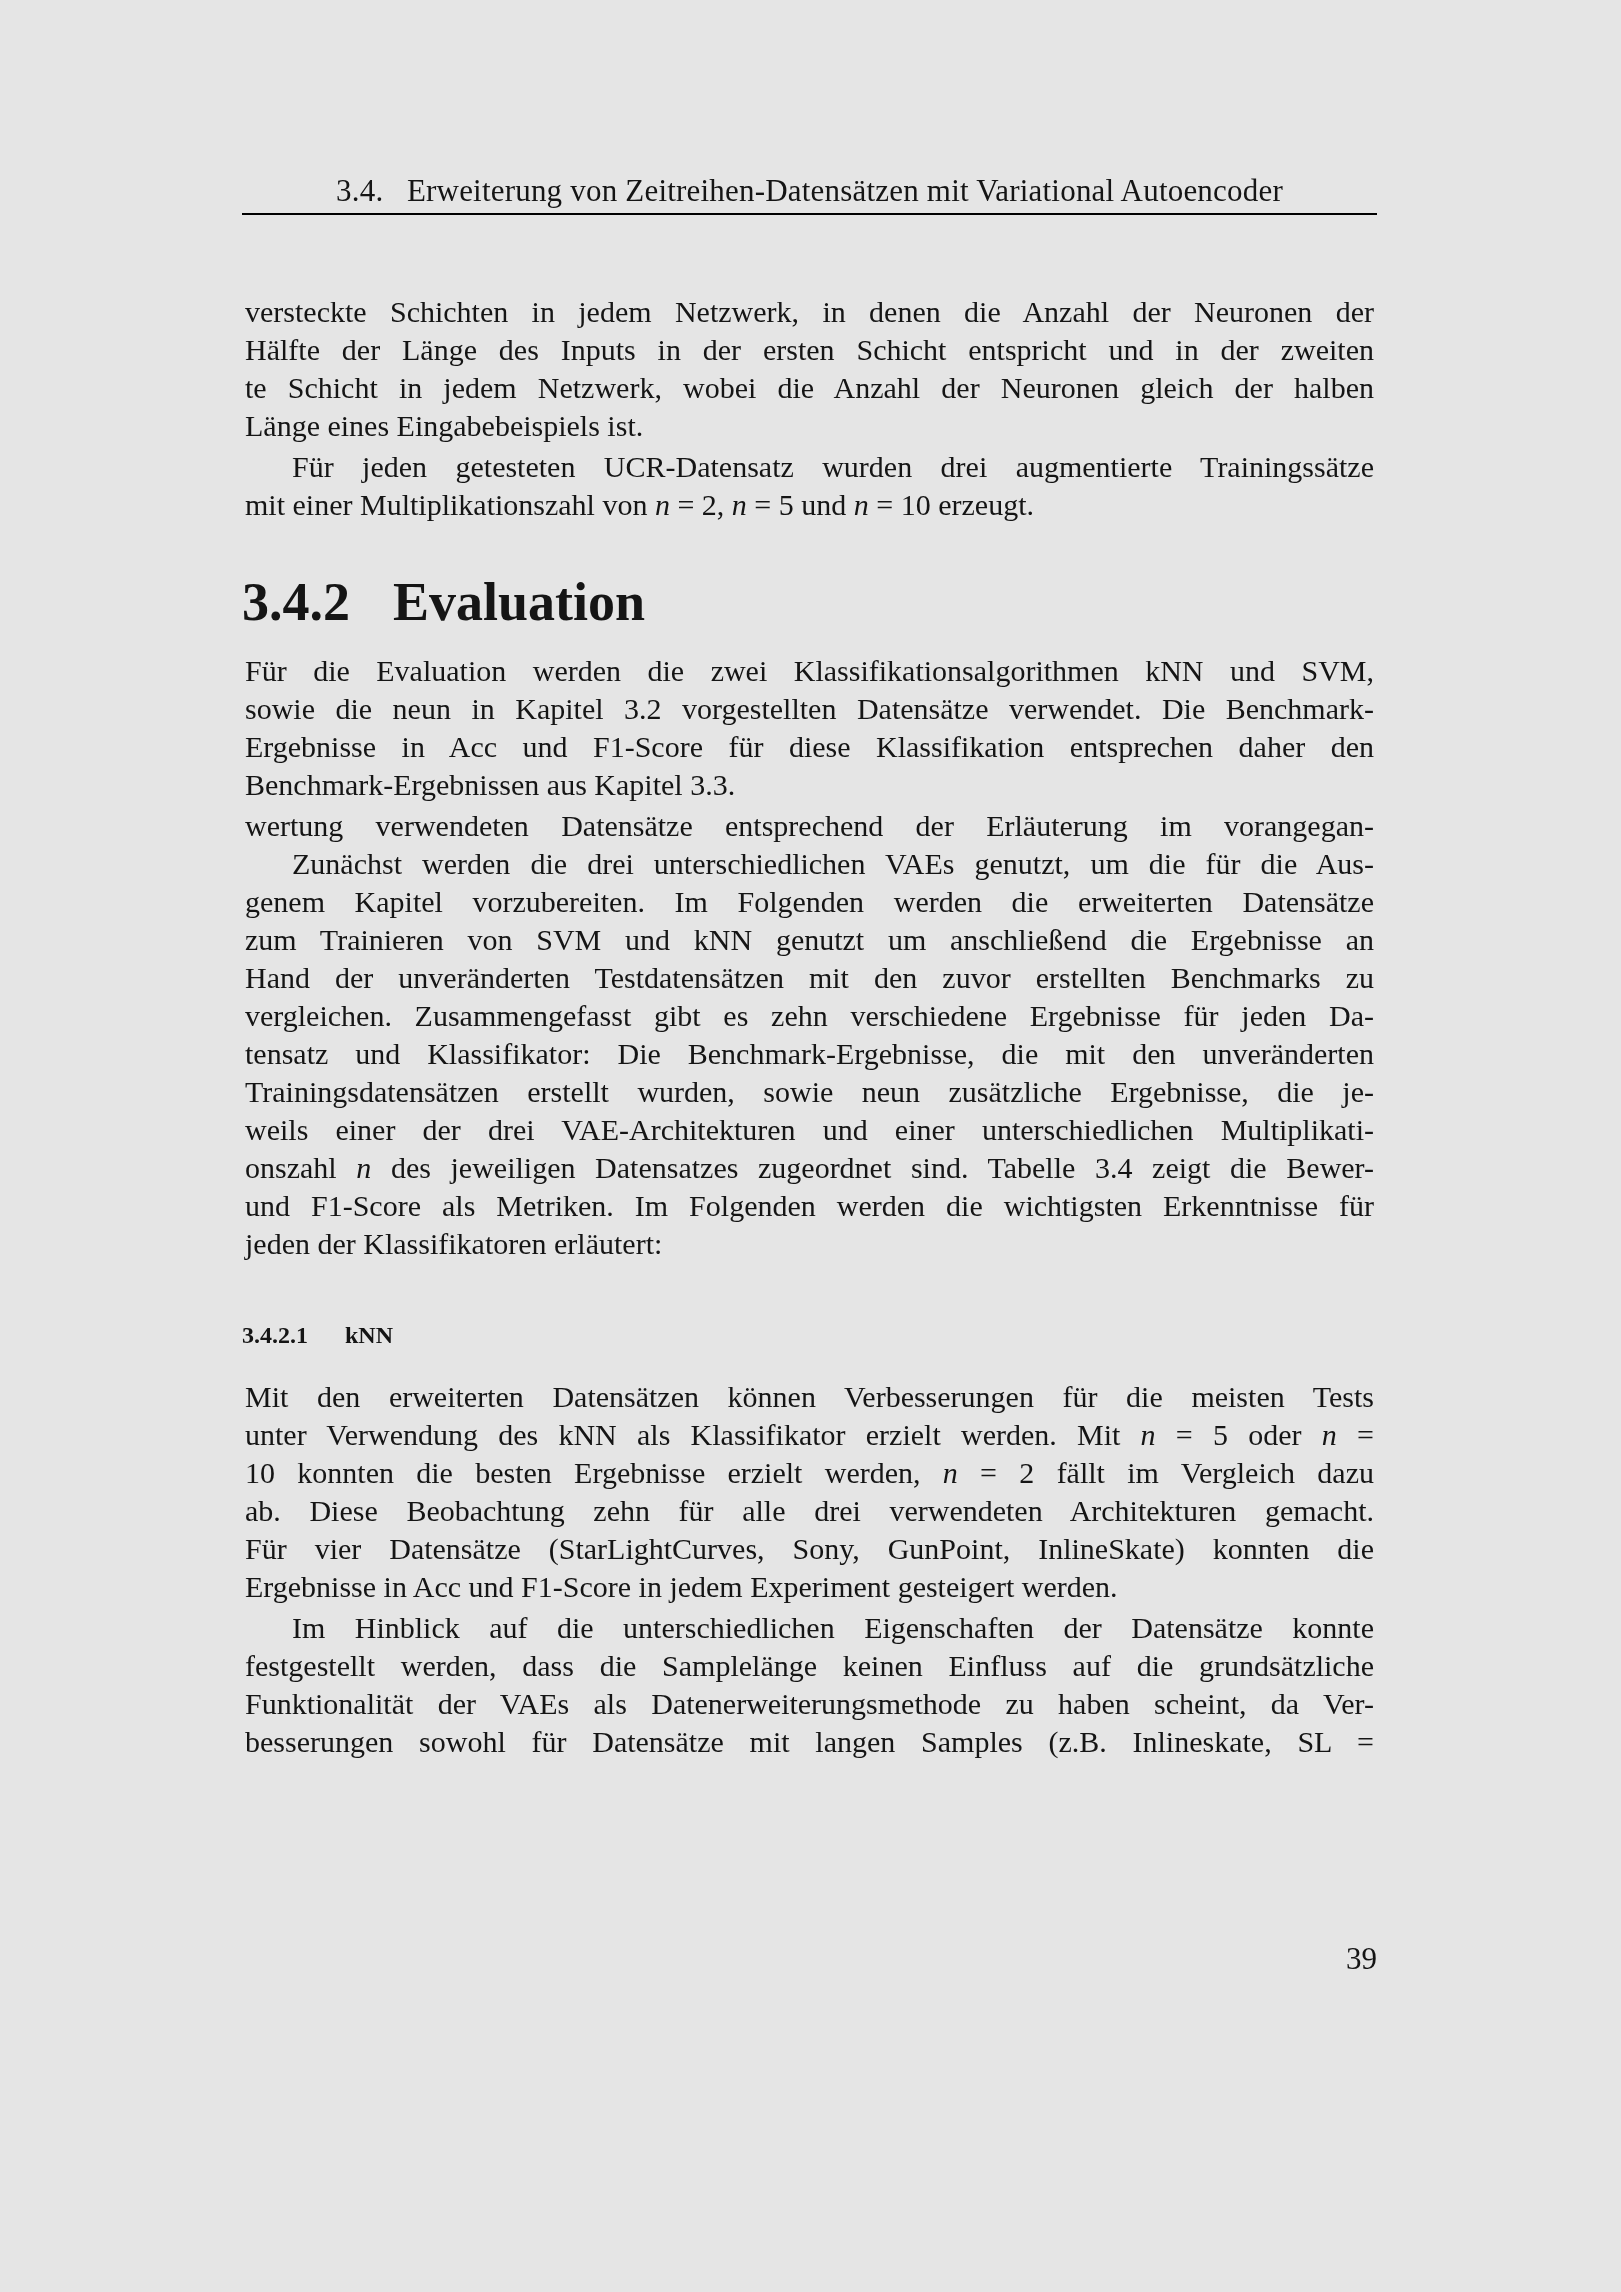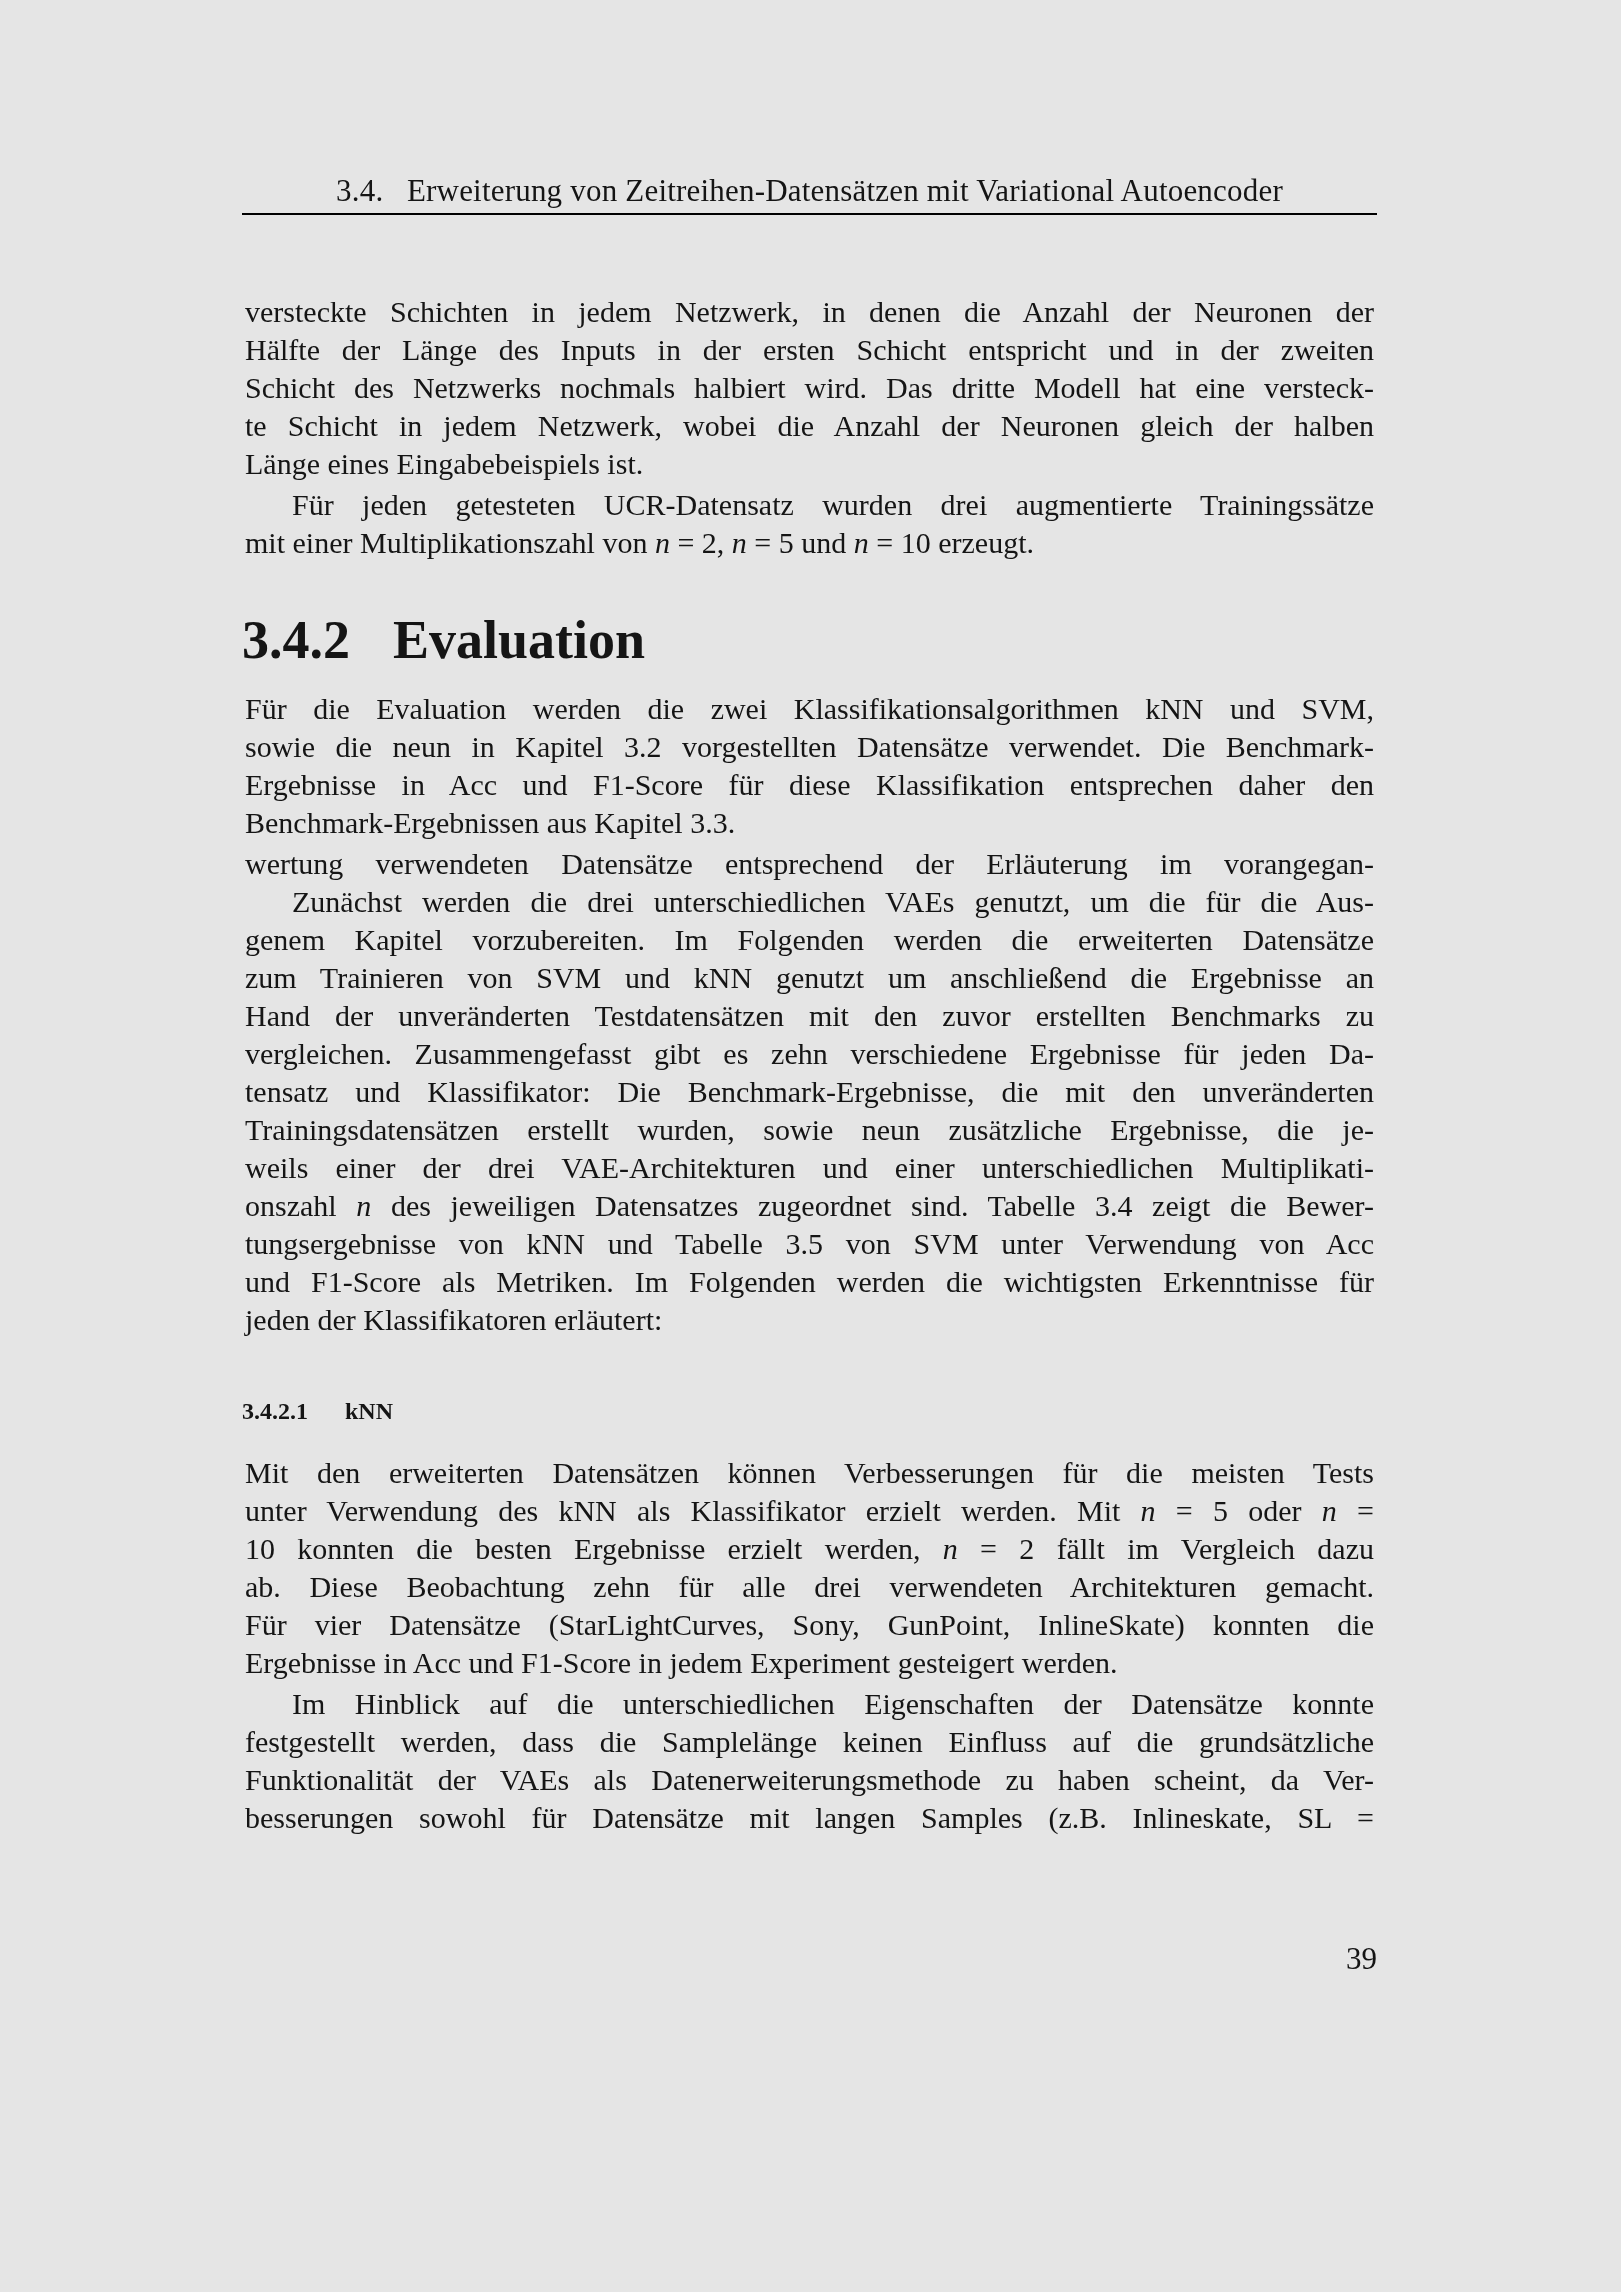--- a/index.html
+++ b/index.html
@@ -53,21 +53,20 @@
     <div class="htext">
       <span class="hnum">3.4.</span><span>Erweiterung von Zeitreihen-Datensätzen mit Variational Autoencoder</span>
     </div>
     <div class="header-rule"></div>
   </div>
 
   <div class="content-column">
       <div class="para">
         <div class="line">versteckte Schichten in jedem Netzwerk, in denen die Anzahl der Neuronen der</div>
         <div class="line">Hälfte der Länge des Inputs in der ersten Schicht entspricht und in der zweiten</div>
-        <div class="line">Schicht des Netzwerks nochmals halbiert wird. Das dritte Modell hat eine versteck-</div>
         <div class="line">te Schicht in jedem Netzwerk, wobei die Anzahl der Neuronen gleich der halben</div>
         <div class="line endline">Länge eines Eingabebeispiels ist.</div>
       </div>
       <div class="para">
         <div class="line indent">Für jeden getesteten UCR-Datensatz wurden drei augmentierte Trainingssätze</div>
         <div class="line endline">mit einer Multiplikationszahl von <i class="mvar">n</i> = 2, <i class="mvar">n</i> = 5 und <i class="mvar">n</i> = 10 erzeugt.</div>
       </div>
       <div class="heading level1"><span class="hnum">3.4.2</span><span>Evaluation</span></div>
       <div class="para">
         <div class="line">Für die Evaluation werden die zwei Klassifikationsalgorithmen kNN und SVM,</div>
@@ -79,21 +78,20 @@
         <div class="line">wertung verwendeten Datensätze entsprechend der Erläuterung im vorangegan-</div>
         <div class="line indent">Zunächst werden die drei unterschiedlichen VAEs genutzt, um die für die Aus-</div>
         <div class="line">genem Kapitel vorzubereiten. Im Folgenden werden die erweiterten Datensätze</div>
         <div class="line">zum Trainieren von SVM und kNN genutzt um anschließend die Ergebnisse an</div>
         <div class="line">Hand der unveränderten Testdatensätzen mit den zuvor erstellten Benchmarks zu</div>
         <div class="line">vergleichen. Zusammengefasst gibt es zehn verschiedene Ergebnisse für jeden Da-</div>
         <div class="line">tensatz und Klassifikator: Die Benchmark-Ergebnisse, die mit den unveränderten</div>
         <div class="line">Trainingsdatensätzen erstellt wurden, sowie neun zusätzliche Ergebnisse, die je-</div>
         <div class="line">weils einer der drei VAE-Architekturen und einer unterschiedlichen Multiplikati-</div>
         <div class="line">onszahl <i class="mvar">n</i> des jeweiligen Datensatzes zugeordnet sind. Tabelle 3.4 zeigt die Bewer-</div>
-        <div class="line">tungsergebnisse von kNN und Tabelle 3.5 von SVM unter Verwendung von Acc</div>
         <div class="line">und F1-Score als Metriken. Im Folgenden werden die wichtigsten Erkenntnisse für</div>
         <div class="line endline">jeden der Klassifikatoren erläutert:</div>
       </div>
       <div class="heading level2"><span class="hnum">3.4.2.1</span><span>kNN</span></div>
       <div class="para">
         <div class="line">Mit den erweiterten Datensätzen können Verbesserungen für die meisten Tests</div>
         <div class="line">unter Verwendung des kNN als Klassifikator erzielt werden. Mit <i class="mvar">n</i> = 5 oder <i class="mvar">n</i> =</div>
         <div class="line">10 konnten die besten Ergebnisse erzielt werden, <i class="mvar">n</i> = 2 fällt im Vergleich dazu</div>
         <div class="line">ab. Diese Beobachtung zehn für alle drei verwendeten Architekturen gemacht.</div>
         <div class="line">Für vier Datensätze (StarLightCurves, Sony, GunPoint, InlineSkate) konnten die</div>

